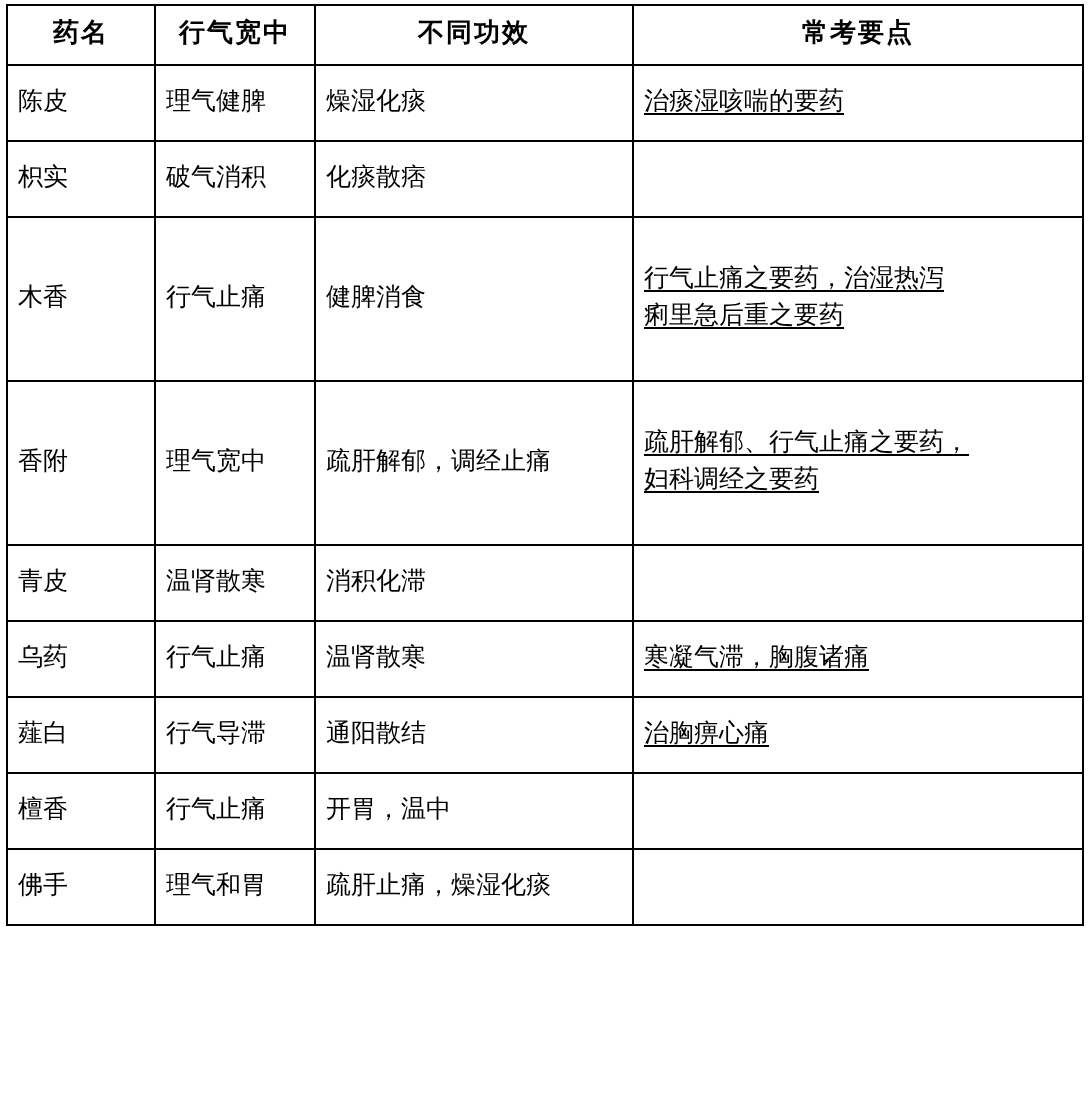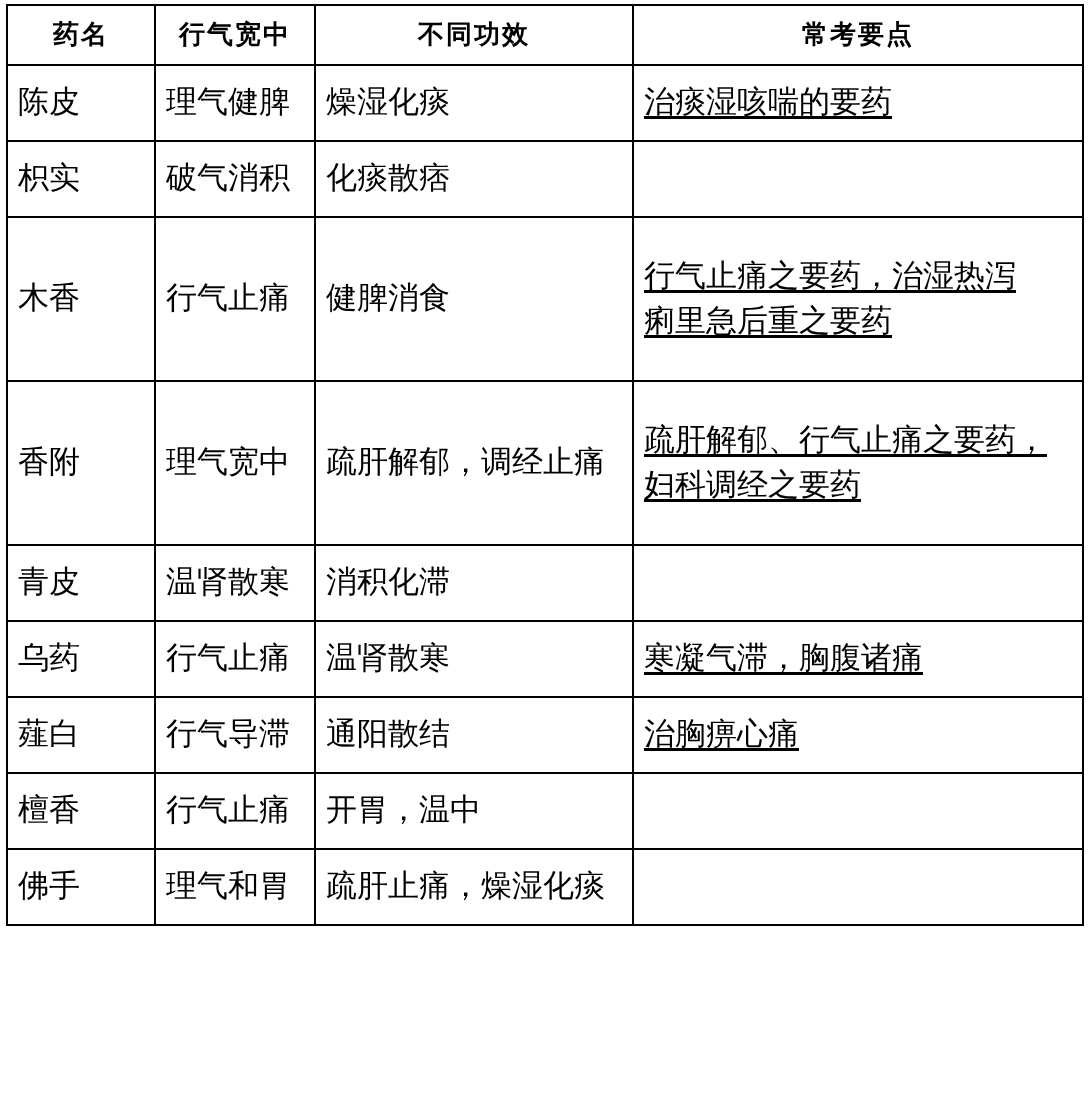--- a/index.html
+++ b/index.html
@@ -11,30 +11,31 @@
     width: 1088px;
     height: 1104px;
     font-family: "Liberation Serif", "DejaVu Serif", serif;
     color: #000000;
   }
   .sheet {
     width: 1088px;
     height: 1104px;
     box-sizing: border-box;
     padding: 4px 6px 4px 6px;
+    font-family: Liberation Mono, monospace;
   }
   table.drug-table {
     border-collapse: collapse;
     width: 1076px;
     table-layout: fixed;
   }
   table.drug-table td, table.drug-table th {
     border: 2px solid #000000;
     padding: 6px 10px;
-    font-size: 31px;
+    font-size: 25px;
     line-height: 1.45;
     vertical-align: middle;
     text-align: left;
     font-weight: normal;
   }
   table.drug-table thead th {
     text-align: center;
     font-weight: bold;
     font-size: 26px;
     letter-spacing: 2px;

